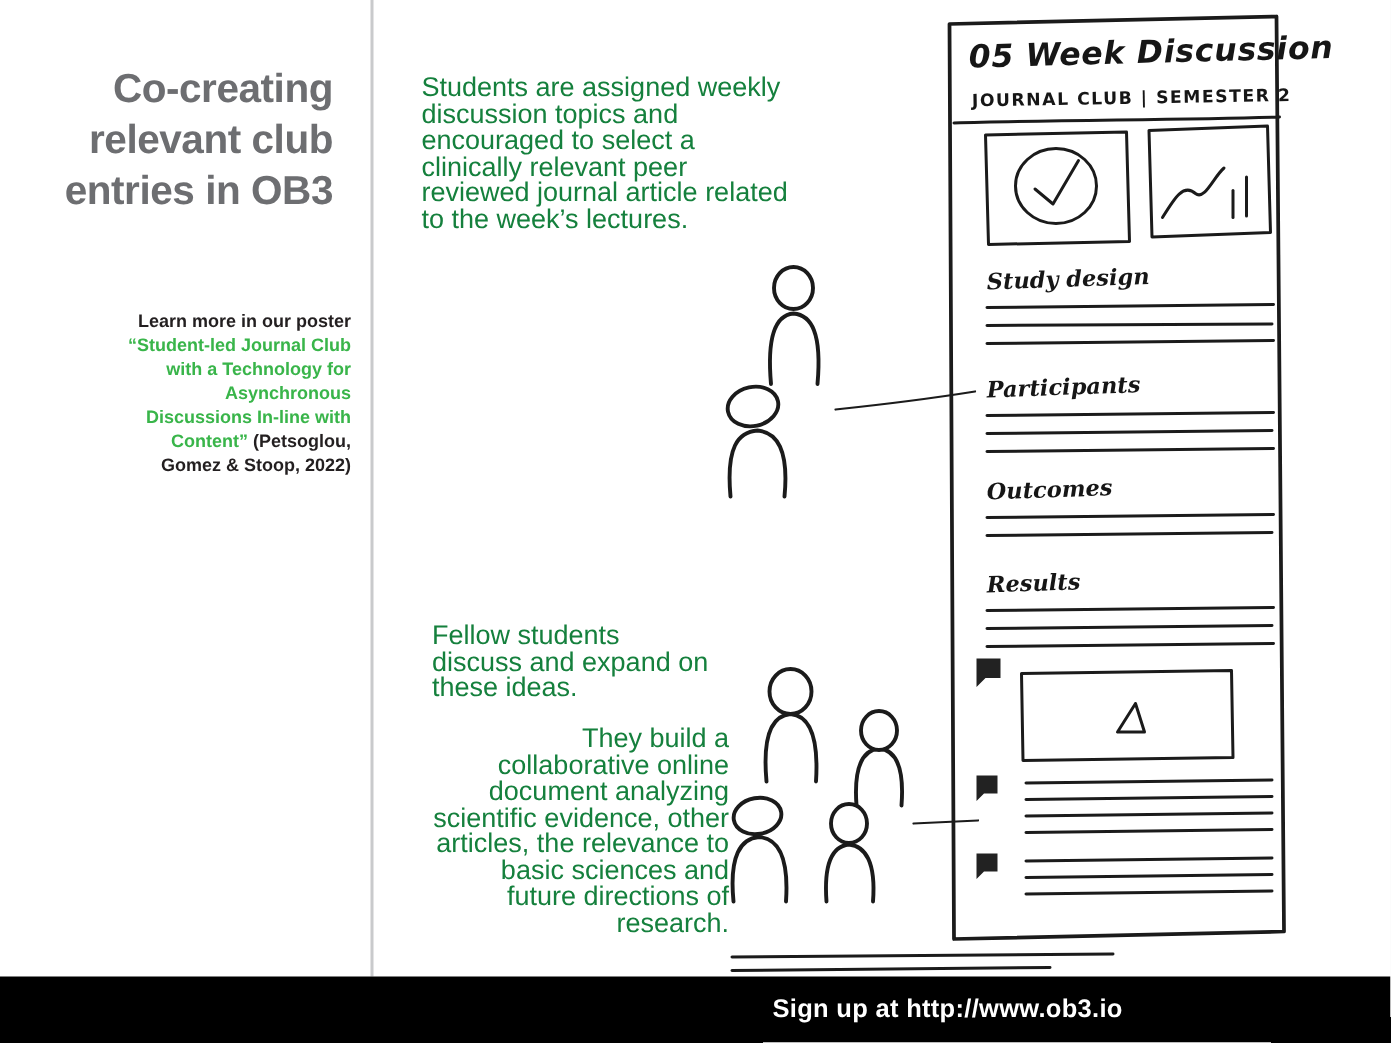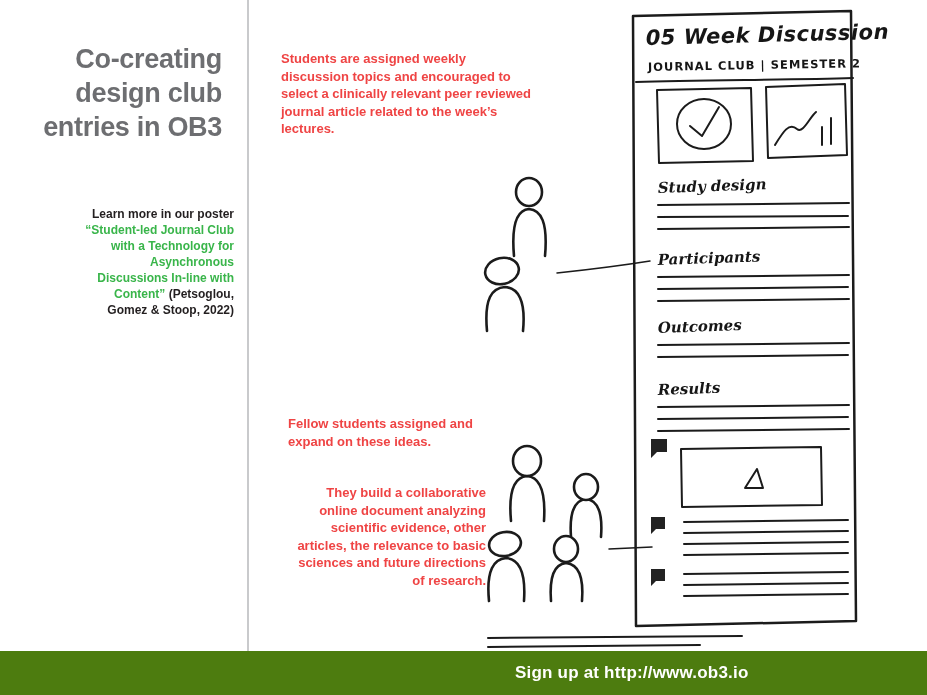--- a/index.html
+++ b/index.html
@@ -10,53 +10,53 @@
 
   .title{position:absolute;left:40px;top:42px;width:182px;margin:0;
          text-align:right;font-size:27px;line-height:34px;font-weight:700;
          color:#6d6e71;letter-spacing:-0.3px;}
 
   .poster-note{position:absolute;left:82px;top:206px;width:152px;margin:0;
                text-align:right;font-size:12px;line-height:16px;font-weight:700;
                color:#231f20;}
   .poster-note .green{color:#39b54a;}
 
-  .step{position:absolute;margin:0;color:#ef4444;font-weight:700;
-        font-size:13px;line-height:17.5px;}
+  .step{position:absolute;margin:0;color:#15803d;font-weight:400;
+        font-size:18px;line-height:17.5px;}
   .step1{left:281px;top:50px;width:252px;}
   .step2{left:281px;top:207px;width:178px;}
   .step3{left:288px;top:415px;width:188px;}
   .step4{left:288px;top:484px;width:198px;text-align:right;}
 
   .overlay{position:absolute;left:0;top:0;pointer-events:none;}
   .overlay text{stroke:none;fill:#161616;}
   .hand-title{font-family:"DejaVu Sans",sans-serif;font-weight:700;font-style:italic;
               font-size:21px;letter-spacing:0.5px;}
   .hand-sub{font-family:"DejaVu Sans",sans-serif;font-weight:700;
             font-size:11.5px;letter-spacing:1px;}
   .hand-label{font-family:"DejaVu Serif",serif;font-style:italic;font-weight:600;
               font-size:15px;}
 
-  .footer{position:absolute;left:0;bottom:0;width:100%;height:44px;background:#4d7c0f;}
+  .footer{position:absolute;left:0;bottom:0;width:100%;height:44px;background:#000000;}
   .footer-text{position:absolute;left:515px;top:50%;transform:translateY(-50%);
                color:#ffffff;font-weight:700;font-size:17px;letter-spacing:0.2px;}
 </style>
 </head>
 <body>
 
 <div class="page">
 
   <div class="divider"></div>
 
-  <h1 class="title">Co-creating design club entries in OB3</h1>
+  <h1 class="title">Co-creating relevant club entries in OB3</h1>
 
   <p class="poster-note"><span>Learn more in our poster </span><span class="green">“Student-led Journal Club with a Technology for Asynchronous Discussions In-line with Content”</span><span> (Petsoglou, Gomez &amp; Stoop, 2022)</span></p>
 
   <p class="step step1">Students are assigned weekly discussion topics and encouraged to select a clinically relevant peer reviewed journal article related to the week’s lectures.</p>
-  <p class="step step3">Fellow students assigned and expand on these ideas.</p>
+  <p class="step step3">Fellow students discuss and expand on these ideas.</p>
   <p class="step step4">They build a collaborative online document analyzing scientific evidence, other articles, the relevance to basic sciences and future directions of research.</p>
 
   <svg class="overlay" width="927" height="695" viewBox="0 0 927 695" xmlns="http://www.w3.org/2000/svg">
 
     <g stroke="#1b1b1b" fill="none" stroke-width="2" stroke-linecap="round" stroke-linejoin="round">
 
       <path stroke-width="2.5" d="M633,16 L851,11 L856,621 L636,626 Z"></path>
 
       <text class="hand-title" x="646" y="45" transform="rotate(-1.5 646 45)">05 Week Discussion</text>
       <text class="hand-sub" x="648" y="71" transform="rotate(-1 648 71)">JOURNAL CLUB | SEMESTER 2</text>

